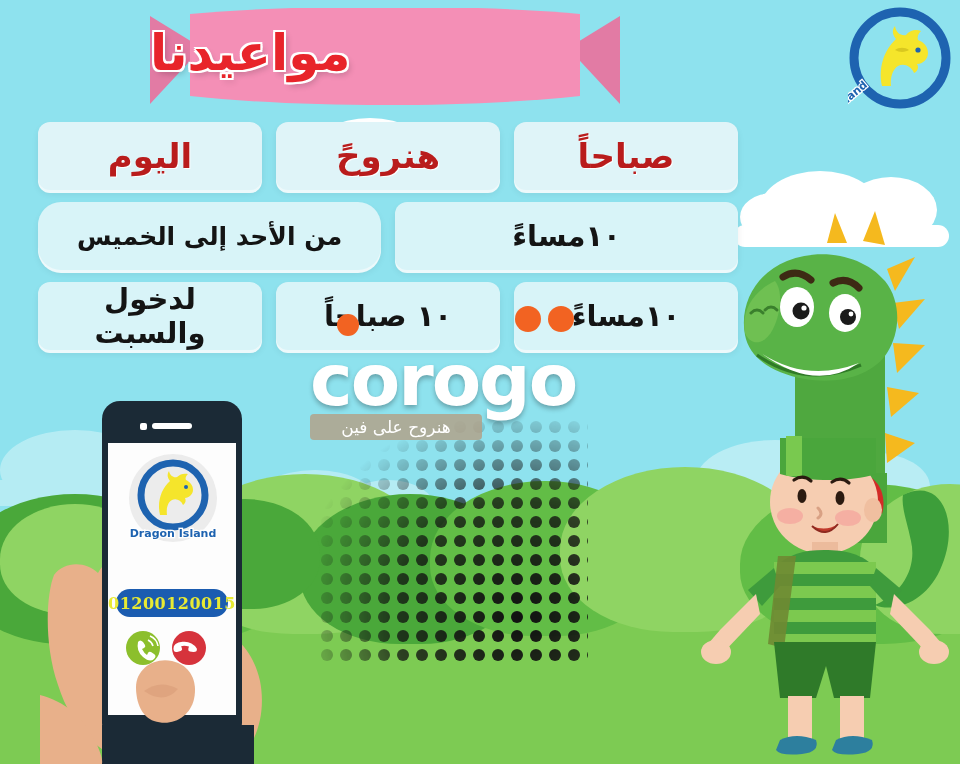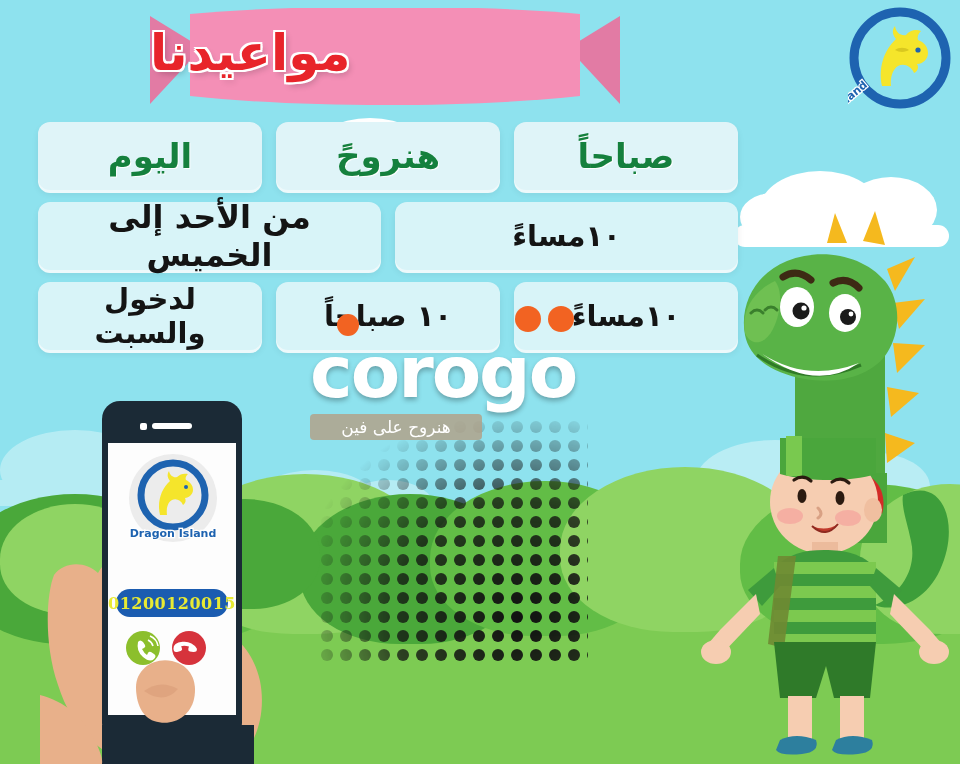--- a/index.html
+++ b/index.html
@@ -71,26 +71,26 @@
   .cell{
     flex:1 1 0;height:68px;border-radius:12px;
     background:#d8f4f8;
     box-shadow:0 3px 0 rgba(255,255,255,.85), 0 4px 7px rgba(0,0,0,.07);
     display:flex;align-items:center;justify-content:center;
     font-size:30px;color:#12161a;direction:rtl;
     box-sizing:border-box;padding:0 6px;text-align:center;
   }
   .cell.head{
     background:#dff4f8;
-    color:#15803d;font-weight:bold;font-size:34px;
+    color:#b91c1c;font-weight:bold;font-size:34px;
     text-shadow:1px 1px 0 rgba(255,255,255,.9);
     text-align:right;
   }
   .cell.body{font-weight:bold;font-size:29px;color:#141414;}
-  .cell.body.small{font-size:32px;}
+  .cell.body.small{font-size:25px;border-radius:23px;}
 
   
   #bubble{position:absolute;left:402px;top:408px;width:320px;height:200px;}
   #bubble-text{
     position:absolute;left:28px;top:48px;width:262px;
     text-align:center;direction:rtl;
     font-size:21px;line-height:1.35;font-weight:bold;color:#111;
   }
 
   
@@ -113,20 +113,21 @@
   #btn-answer{left:86px;background:#8cbf2c;}
   #btn-decline{left:132px;background:#d6333c;}
 
   
   #watermark{position:absolute;left:310px;top:336px;width:340px;height:110px;}
   #wm-word{
     font-family:"DejaVu Sans","Liberation Sans",sans-serif;
     font-size:72px;font-weight:bold;color:#ffffff;direction:ltr;
     letter-spacing:-2px;line-height:1;
     text-shadow:0 3px 5px rgba(0,0,0,.28);
+    margin-top:8px;
   }
   #wm-dot1,#wm-dot2{position:absolute;width:26px;height:26px;border-radius:50%;background:#f26322;}
   #wm-dot1{left:205px;top:-30px;}
   #wm-dot2{left:238px;top:-30px;}
   #wm-dot3{position:absolute;width:22px;height:22px;border-radius:50%;background:#f26322;left:27px;top:-22px;}
   #wm-tag{
     position:absolute;left:0px;top:78px;width:172px;height:26px;
     background:rgba(178,160,134,.82);border-radius:4px;
     display:flex;align-items:center;justify-content:center;
     color:#fff;font-size:17px;direction:rtl;

